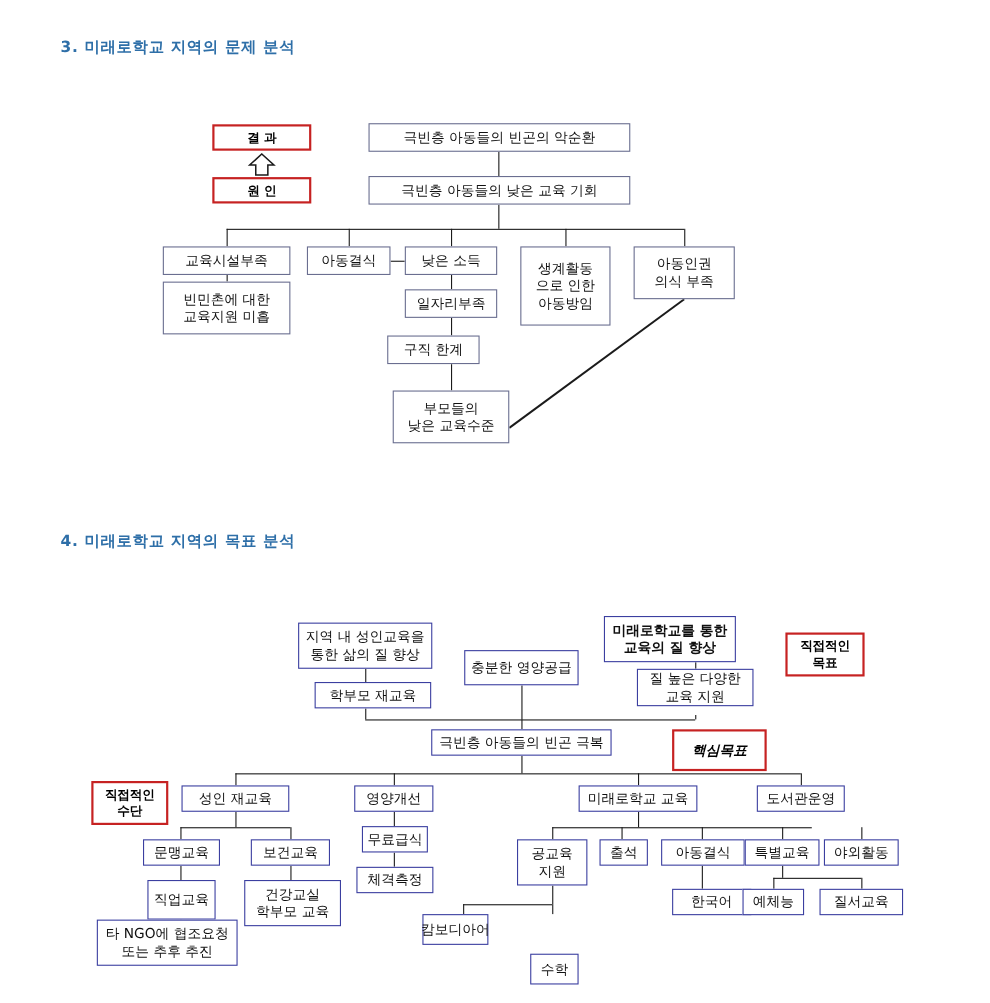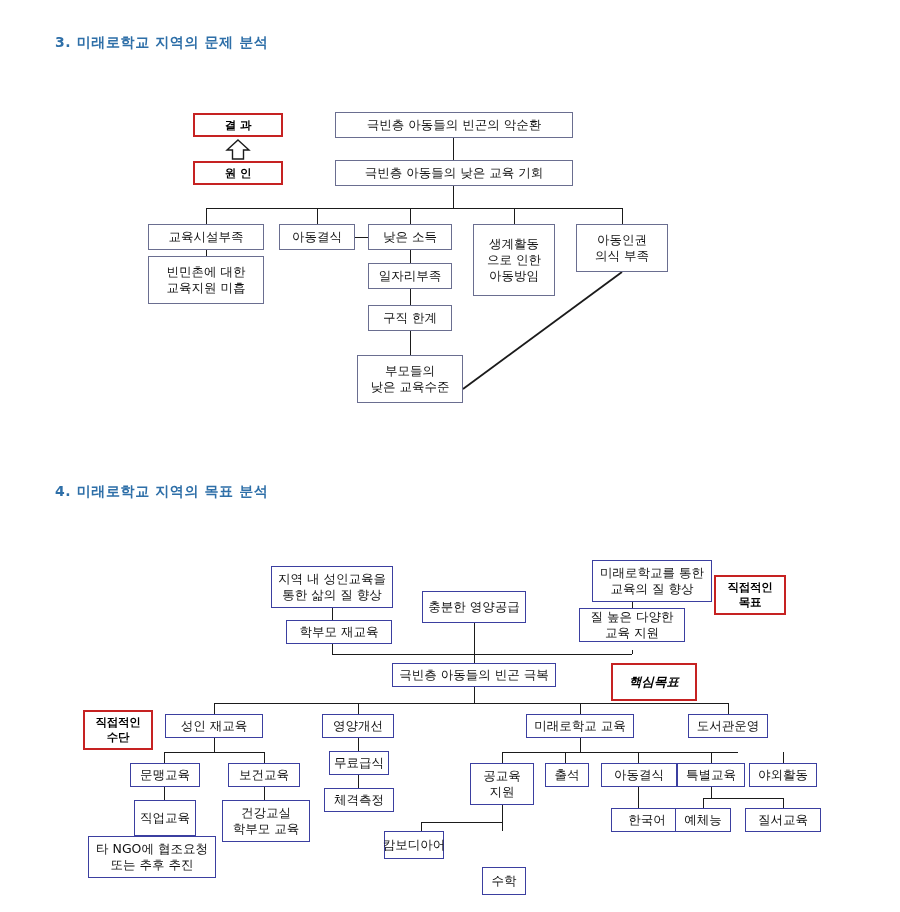--- a/index.html
+++ b/index.html
@@ -121,21 +121,21 @@
 
 <div class="node gray" style="left:148px; top:256px; width:116px; height:48px;">빈민촌에 대한
 교육지원 미흡</div>
 
 <div class="node gray" style="left:279px; top:224px; width:76px; height:26px;">아동결식</div>
 
 <div class="node gray" style="left:368px; top:224px; width:84px; height:26px;">낮은 소득</div>
 
 <div class="node gray" style="left:368px; top:263px; width:84px; height:26px;">일자리부족</div>
 
-<div class="node gray" style="left:368px; top:305px; width:84px; height:26px;">구직 한계</div>
+<div class="node gray" style="left:352px; top:305px; width:84px; height:26px;">구직 한계</div>
 
 <div class="node gray" style="left:357px; top:355px; width:106px; height:48px;">부모들의
 낮은 교육수준</div>
 
 <div class="node gray" style="left:473px; top:224px; width:82px; height:72px;">생계활동
 으로 인한
 아동방임</div>
 
 <div class="node gray" style="left:576px; top:224px; width:92px; height:48px;">아동인권
 의식 부족</div>
@@ -171,21 +171,21 @@
 <div class="node red" style="left:83px; top:710px; width:70px; height:40px;">직접적인
 수단</div>
 
 <div class="node blue" style="left:271px; top:566px; width:122px; height:42px;">지역 내 성인교육을
 통한 삶의 질 향상</div>
 
 <div class="node blue" style="left:286px; top:620px; width:106px; height:24px;">학부모 재교육</div>
 
 <div class="node blue" style="left:422px; top:591px; width:104px; height:32px;">충분한 영양공급</div>
 
-<div class="node blue" style="left:592px; top:560px; width:120px; height:42px;">미래로학교를 통한
+<div class="node blue" style="left:549px; top:560px; width:120px; height:42px;font-weight:bold;">미래로학교를 통한
 교육의 질 향상</div>
 
 <div class="node blue" style="left:579px; top:608px; width:106px; height:34px;">질 높은 다양한
 교육 지원</div>
 
 <div class="node blue" style="left:392px; top:663px; width:164px; height:24px;">극빈층 아동들의 빈곤 극복</div>
 
 <div class="vline" style="left:332px; top:608px; height:12px;"></div>
 <div class="vline" style="left:332px; top:644px; height:10px;"></div>
 <div class="vline" style="left:474px; top:623px; height:31px;"></div>

